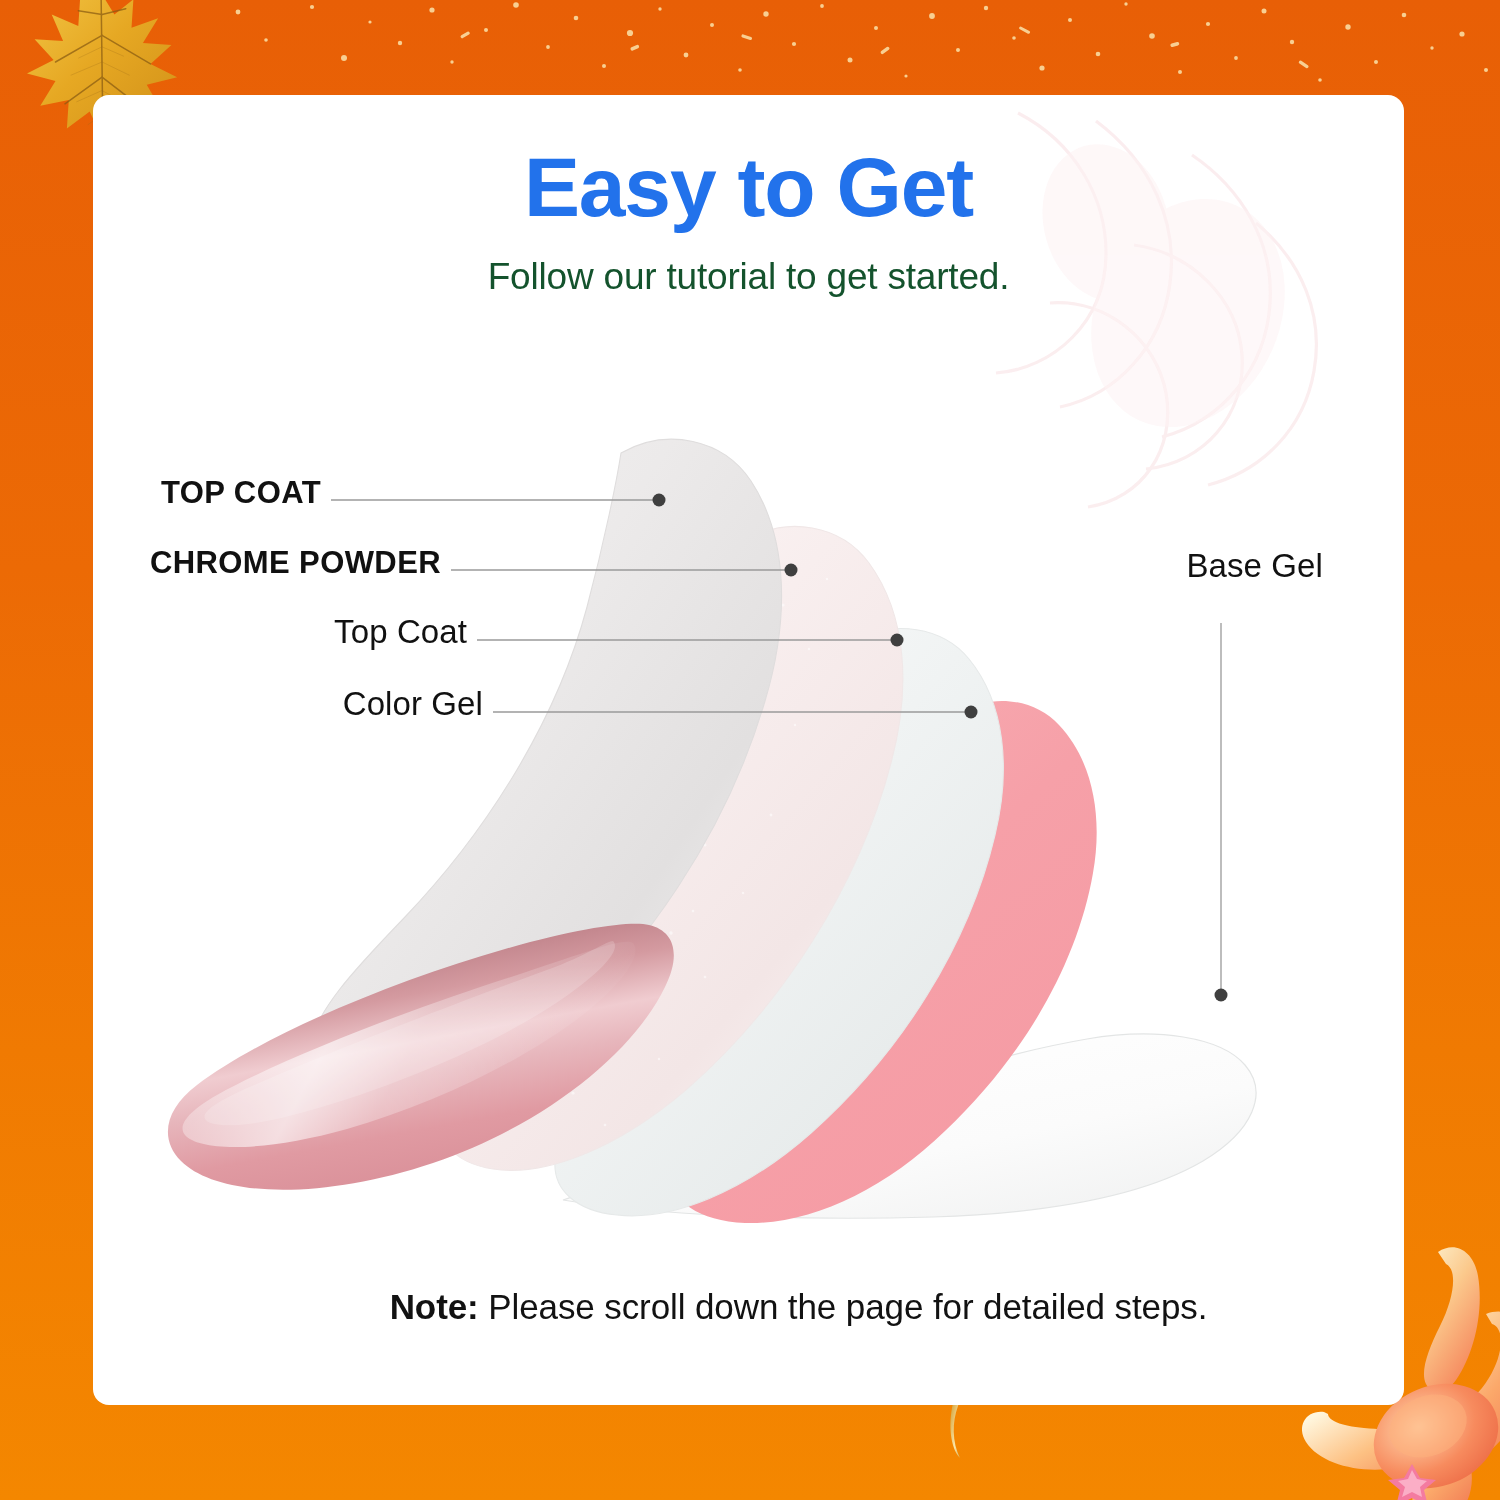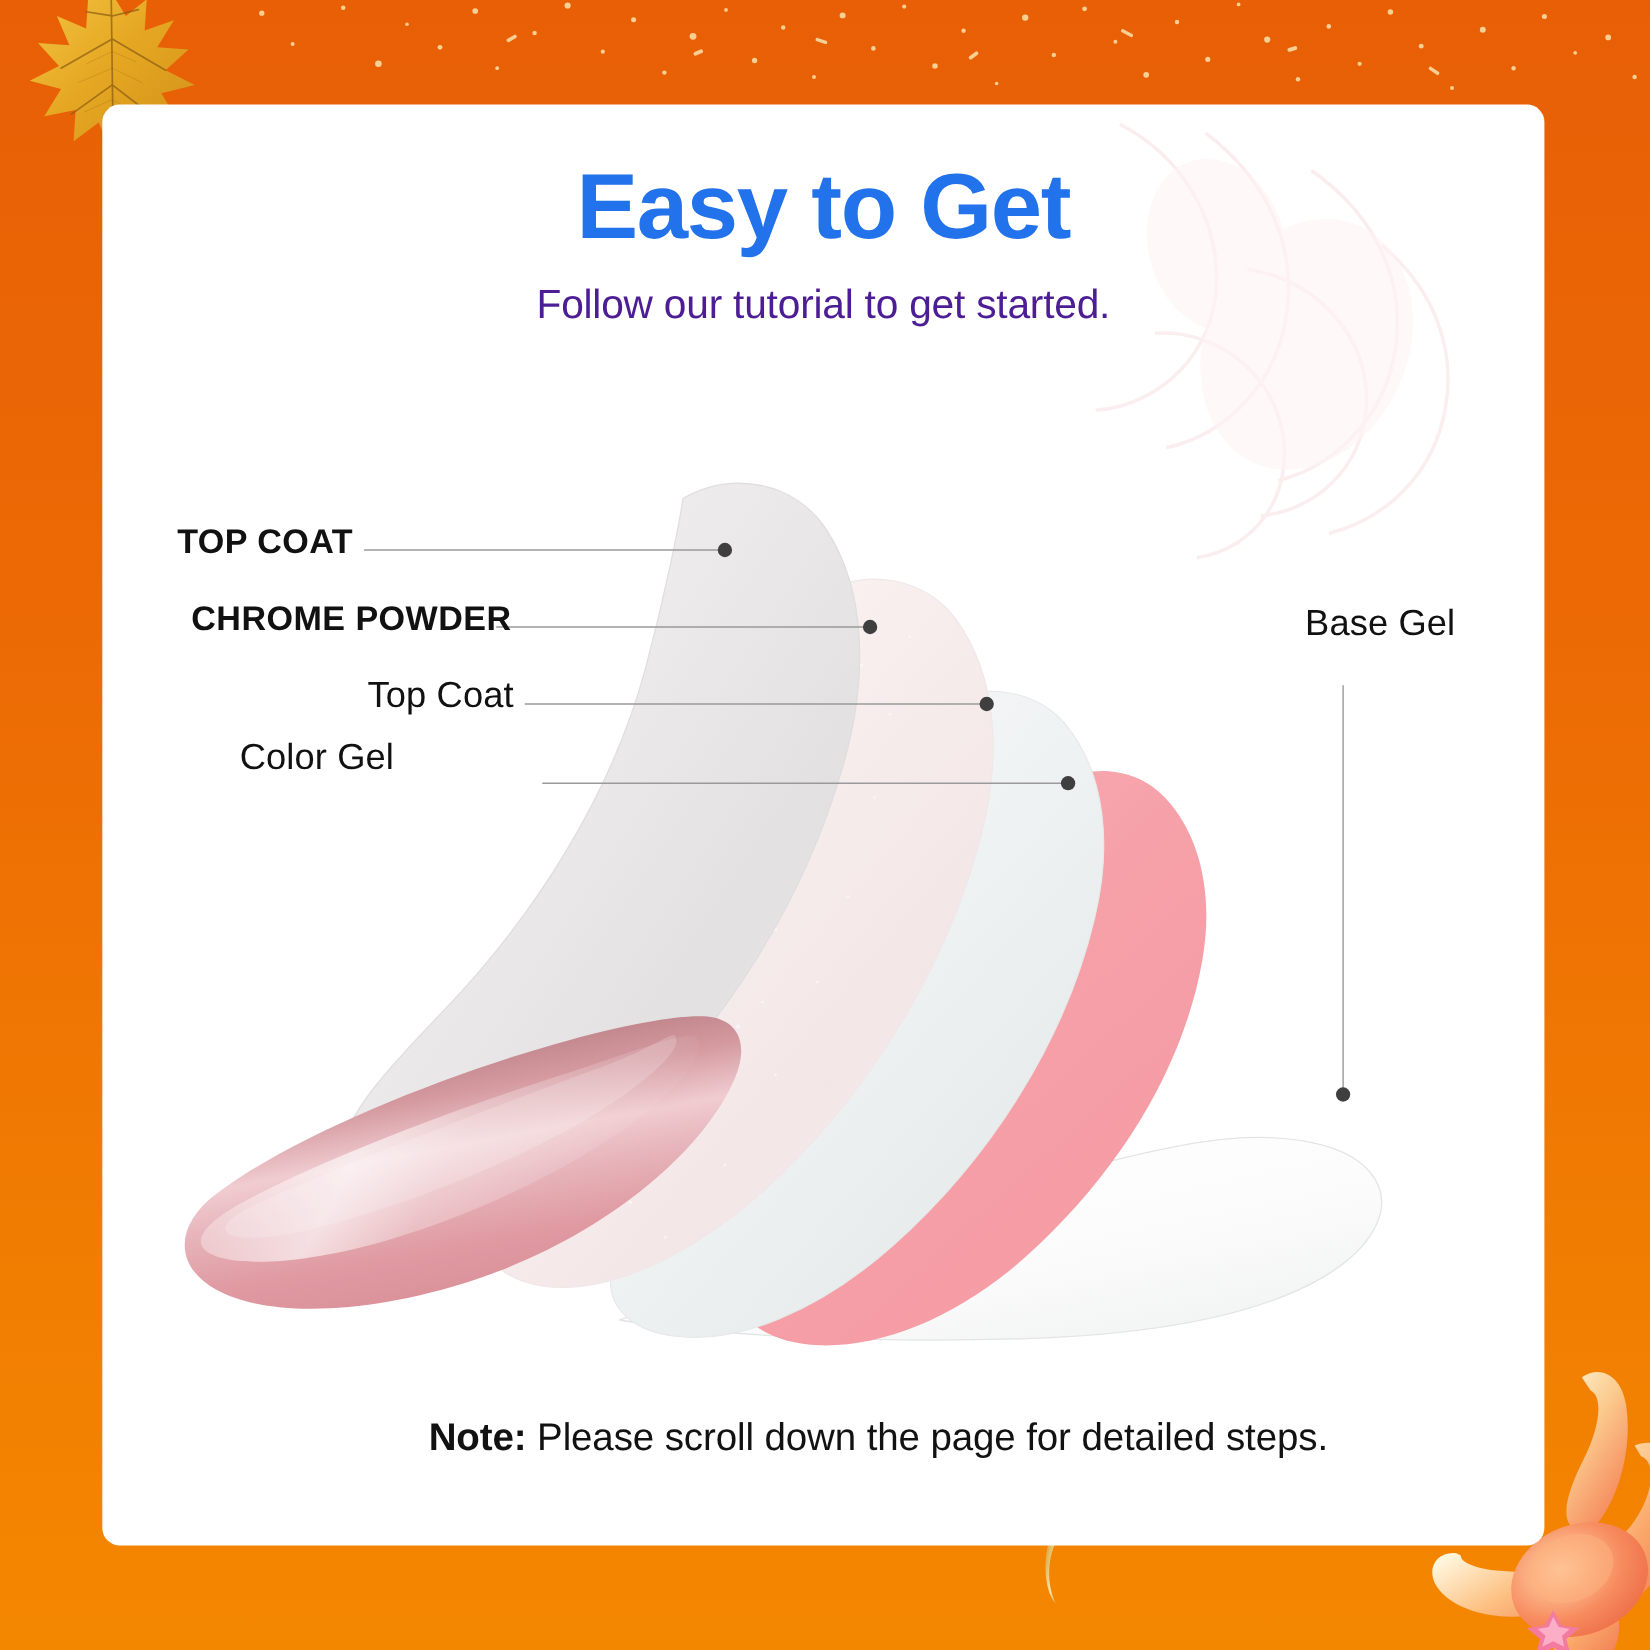--- a/index.html
+++ b/index.html
@@ -94,21 +94,21 @@
     color: #2272eb;
     font-weight: 700;
     font-size: 84px;
     line-height: 1.11;
     letter-spacing: -1.2px;
     font-family: "Liberation Sans", sans-serif;
     white-space: nowrap;
   }
   .subheading {
     margin: 22px 0 0 0;
-    color: #4c1d95;
+    color: #14532d;
     font-size: 37px;
     font-weight: 400;
     letter-spacing: -0.2px;
     font-family: "Liberation Sans", sans-serif;
   }
 
   
   #illustration {
     position: absolute;
     left: 0;
@@ -516,25 +516,25 @@
           <circle cx="566" cy="75" r="6.5"></circle>
           <circle cx="698" cy="145" r="6.5"></circle>
           <circle cx="804" cy="215" r="6.5"></circle>
           <circle cx="878" cy="287" r="6.5"></circle>
           <circle cx="1128" cy="570" r="6.5"></circle>
         </g>
       </svg>
 
       <div class="label strong right-al" style="left:0; top:50px; width:228px;">TOP COAT</div>
 
-      <div class="label strong right-al" style="left:0; top:120px; width:348px;margin-left:24px;">CHROME POWDER</div>
+      <div class="label strong right-al" style="left:0; top:120px; width:348px;">CHROME POWDER</div>
 
       <div class="label normal right-al" style="left:0; top:188px; width:374px;">Top Coat</div>
 
-      <div class="label normal right-al" style="left:0; top:244px; width:390px;text-align:center;">Color Gel</div>
+      <div class="label normal right-al" style="left:0; top:260px; width:390px;">Color Gel</div>
 
       <div class="label normal" style="left:1030px; top:122px; width:200px; text-align:right;">Base Gel</div>
     </div>
 
     <div class="note">
       <b>Note:</b>
       <span>Please scroll down the page for detailed steps.</span>
     </div>
 
   </div>

